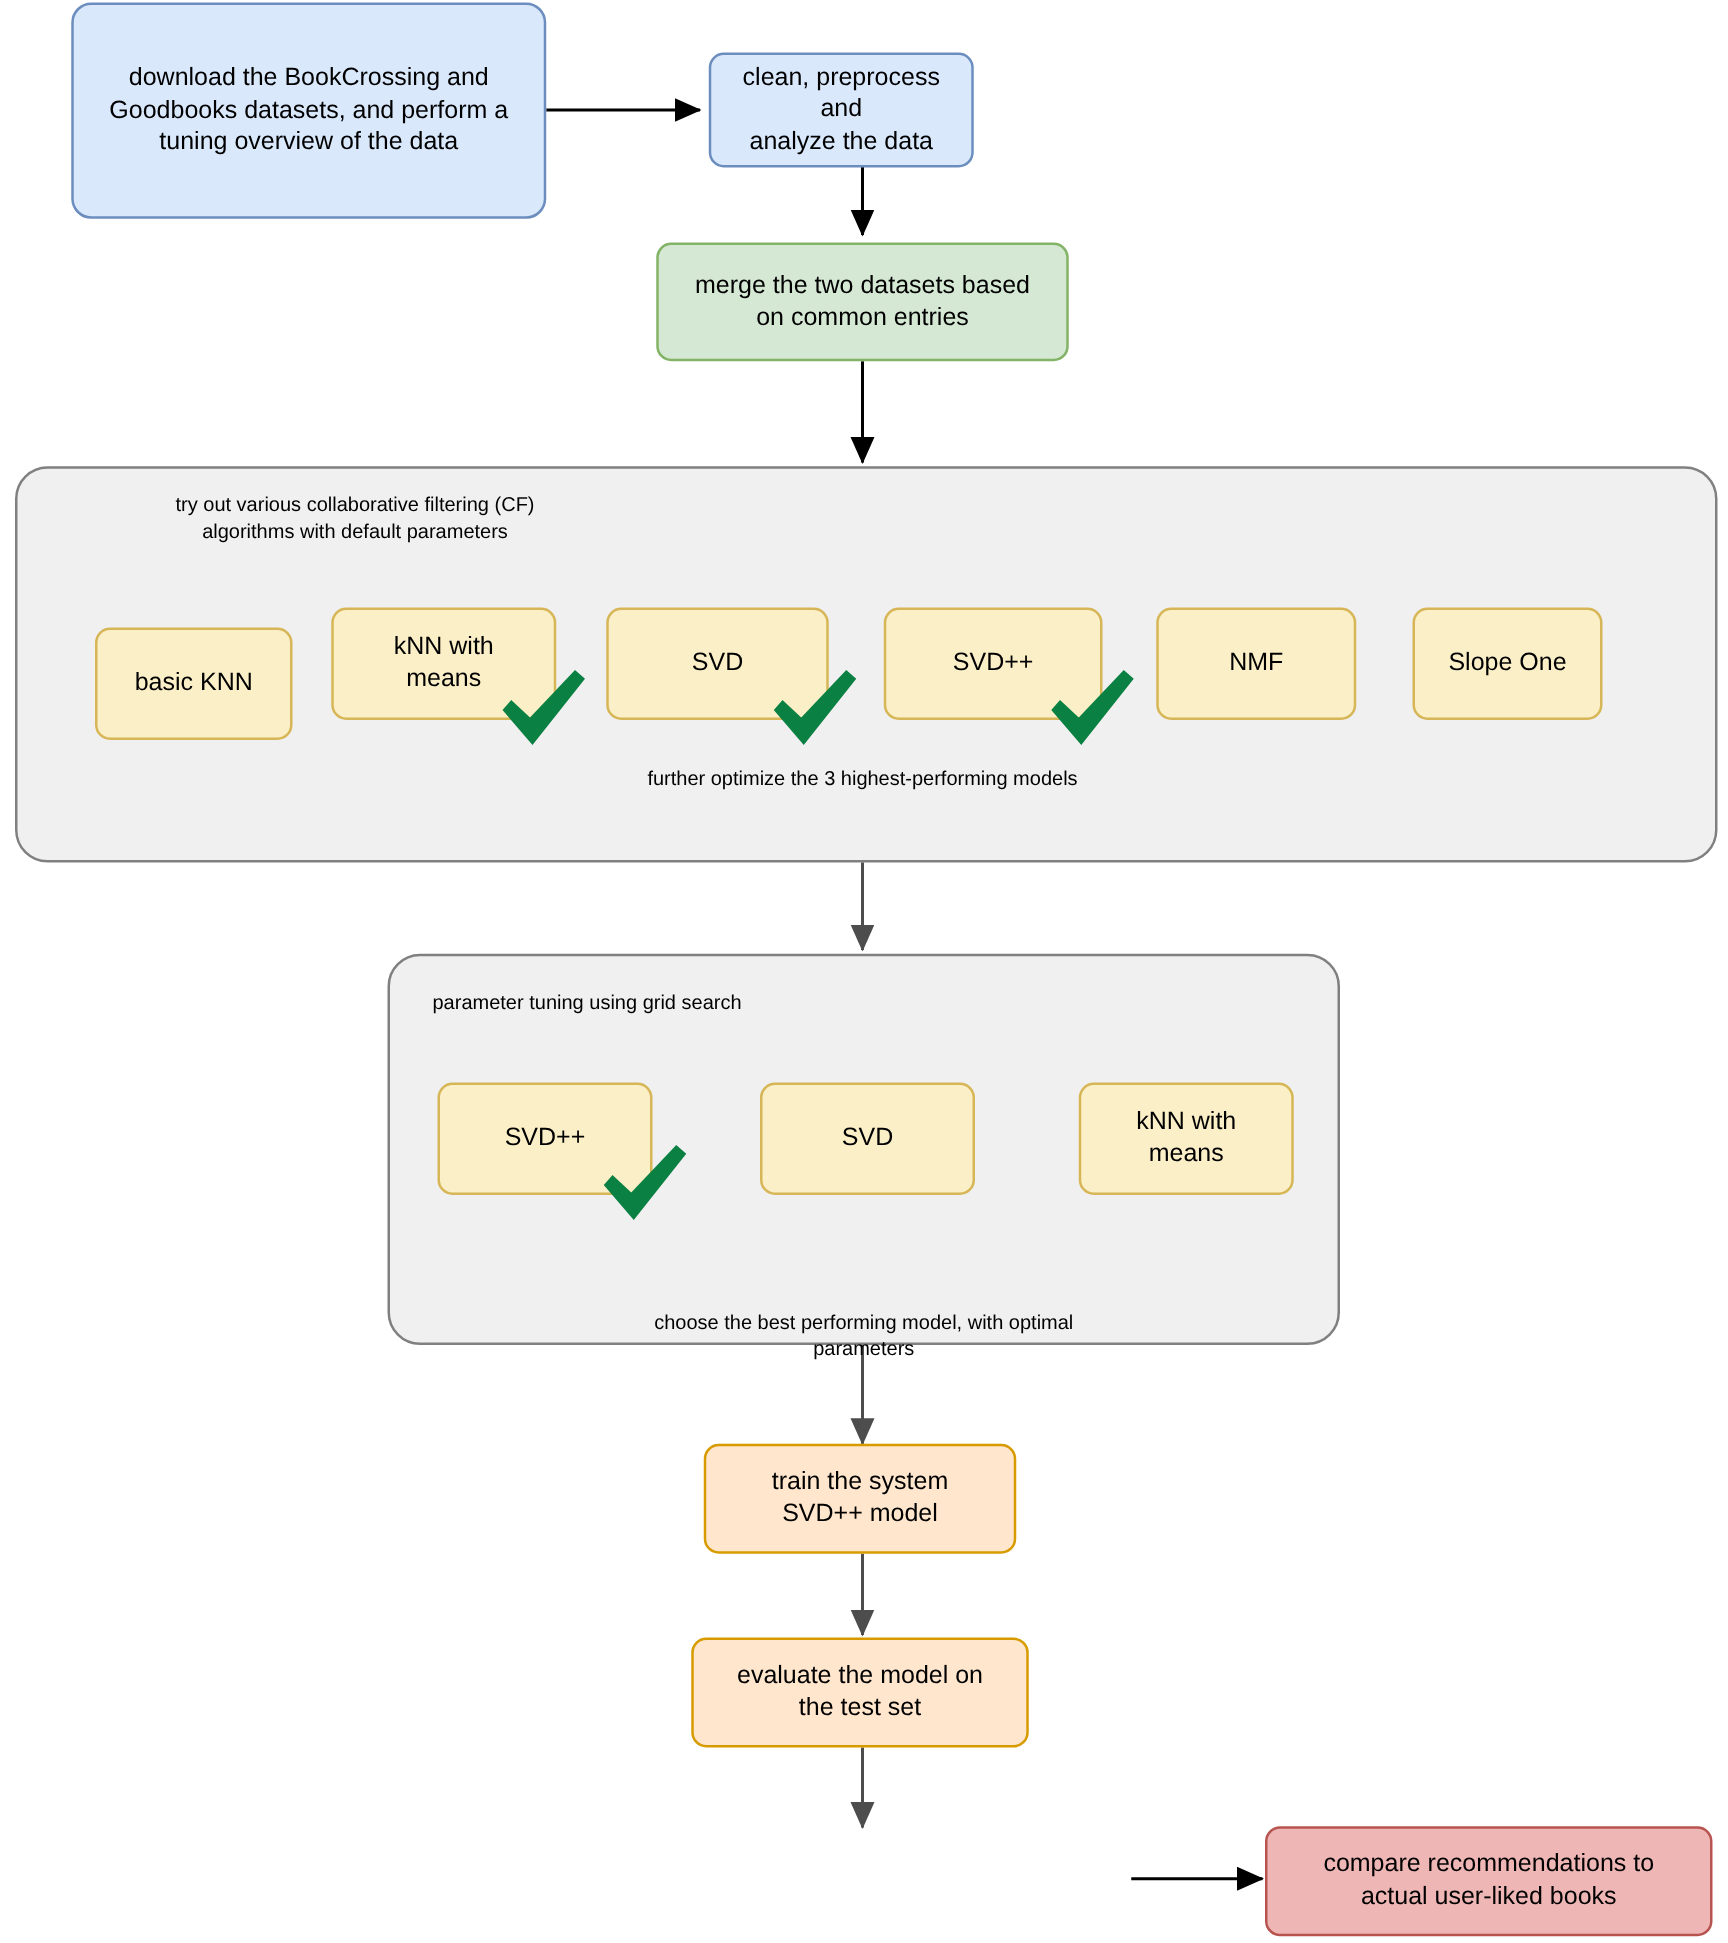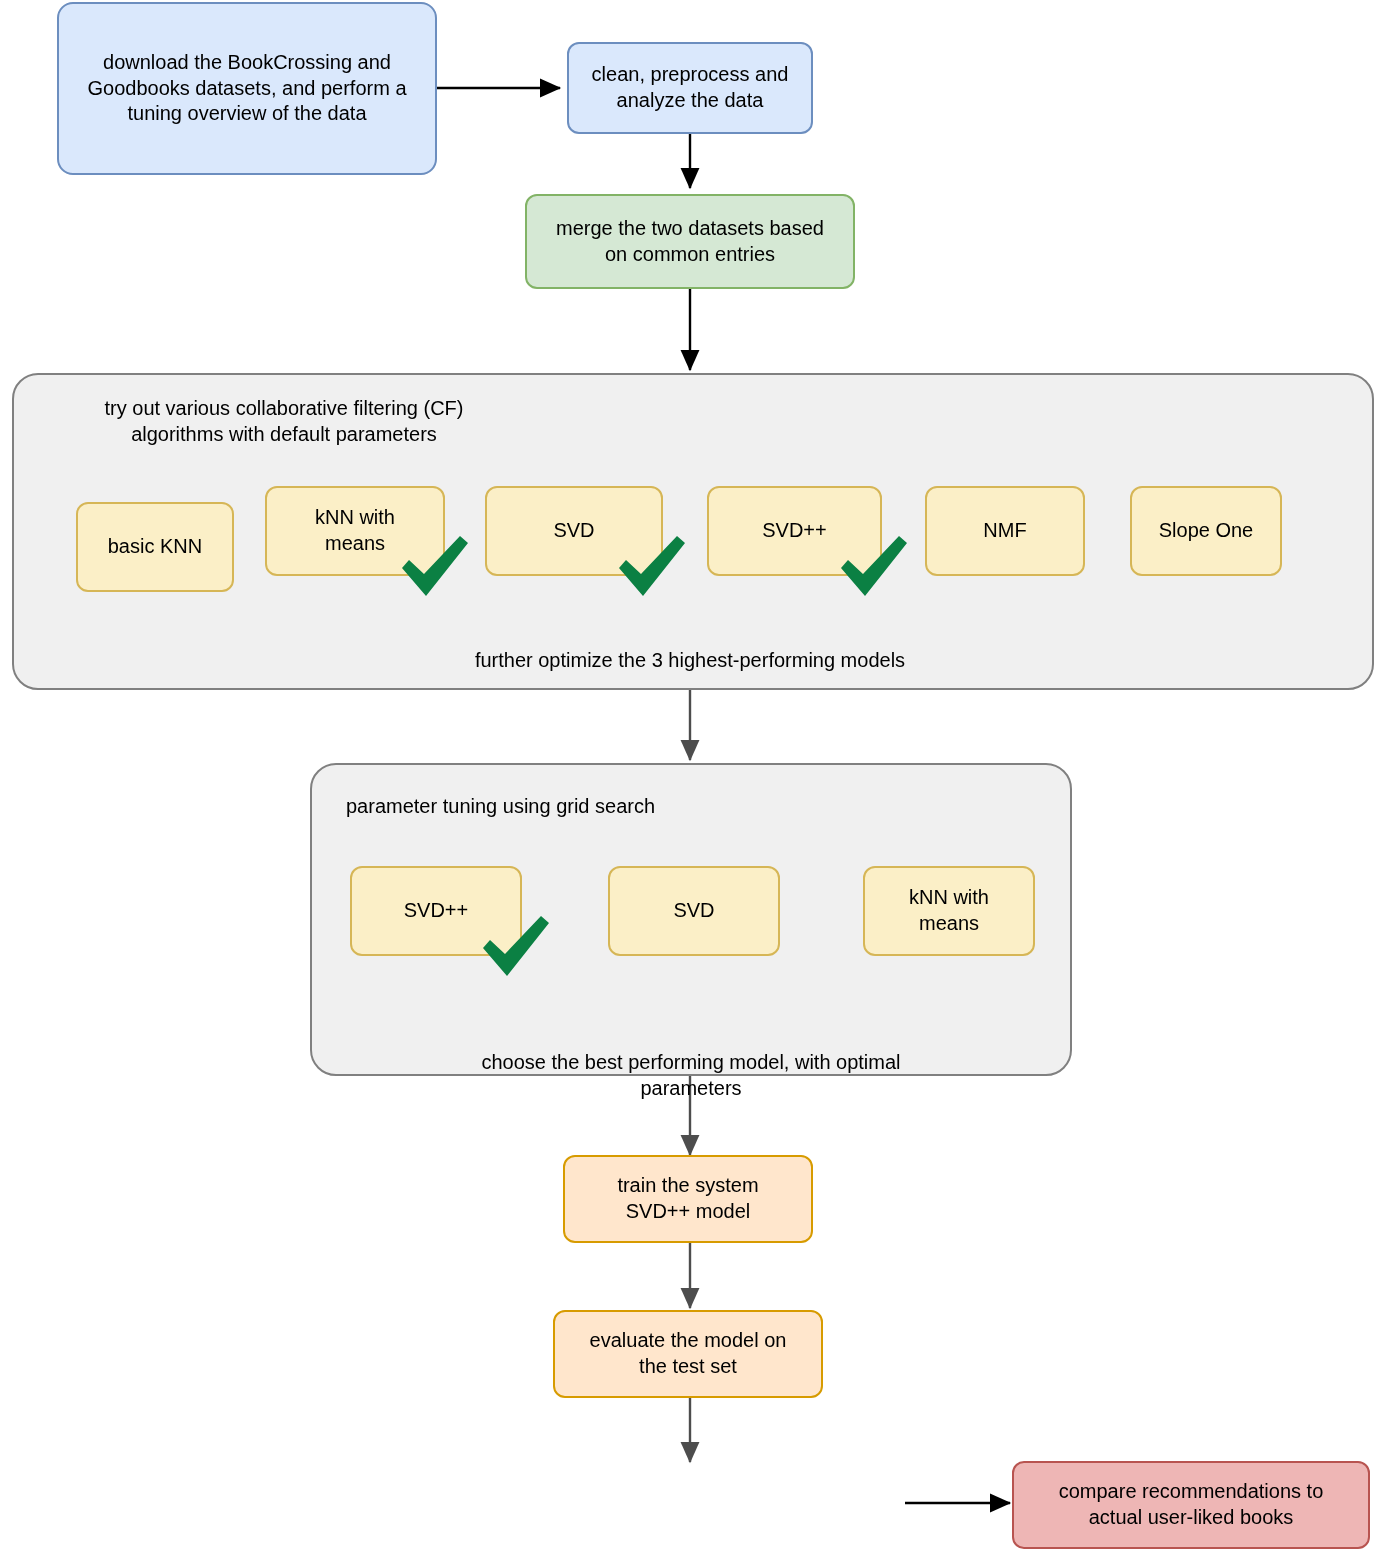--- a/index.html
+++ b/index.html
@@ -43,21 +43,21 @@
   .container-box {
     position: absolute;
     box-sizing: border-box;
     background: #f0f0f0;
     border: 2px solid #808080;
     border-radius: 26px;
     z-index: 1;
   }
   .container-label {
     position: absolute;
-    font-size: 20px;
+    font-size: 16px;
     line-height: 1.3;
     text-align: center;
     white-space: pre-line;
     z-index: 2;
   }
   .edge {
     position: absolute;
     z-index: 2;
     overflow: visible;
   }
@@ -103,36 +103,36 @@
 
     <line x1="905" y1="1503" x2="1010" y2="1503" stroke="#000" stroke-width="2.4" marker-end="url(#ah)"></line>
   </svg>
 
   <div class="node blue" style="left:57px; top:2px; width:380px; height:173px; border-radius:16px;">
     <span>download the BookCrossing and
 Goodbooks datasets, and perform a
 tuning overview of the data</span>
   </div>
 
-  <div class="node blue" style="left:567px; top:42px; width:246px; height:92px;">
+  <div class="node blue" style="left:567px; top:42px; width:212px; height:92px;">
     <span>clean, preprocess and
 analyze the data</span>
   </div>
 
   <div class="node green" style="left:525px; top:194px; width:330px; height:95px;">
     <span>merge the two datasets based
 on common entries</span>
   </div>
 
   <div class="container-box" style="left:12px; top:373px; width:1362px; height:317px;"></div>
 
   <div class="container-label" style="left:64px; top:395px; width:440px;">try out various collaborative filtering (CF)
 algorithms with default parameters</div>
 
-  <div class="container-label" style="left:240px; top:647px; width:900px;">further optimize the 3 highest-performing models</div>
+  <div class="container-label" style="left:240px; top:614px; width:900px;">further optimize the 3 highest-performing models</div>
 
   <div class="node yellow" style="left:76px; top:502px; width:158px; height:90px;">
     <span>basic KNN</span>
   </div>
 
   <div class="node yellow" style="left:265px; top:486px; width:180px; height:90px;">
     <span>kNN with
 means</span>
   </div>
   <svg class="check" style="left:396px; top:534px; width:76px; height:66px;" viewBox="0 0 76 66">

